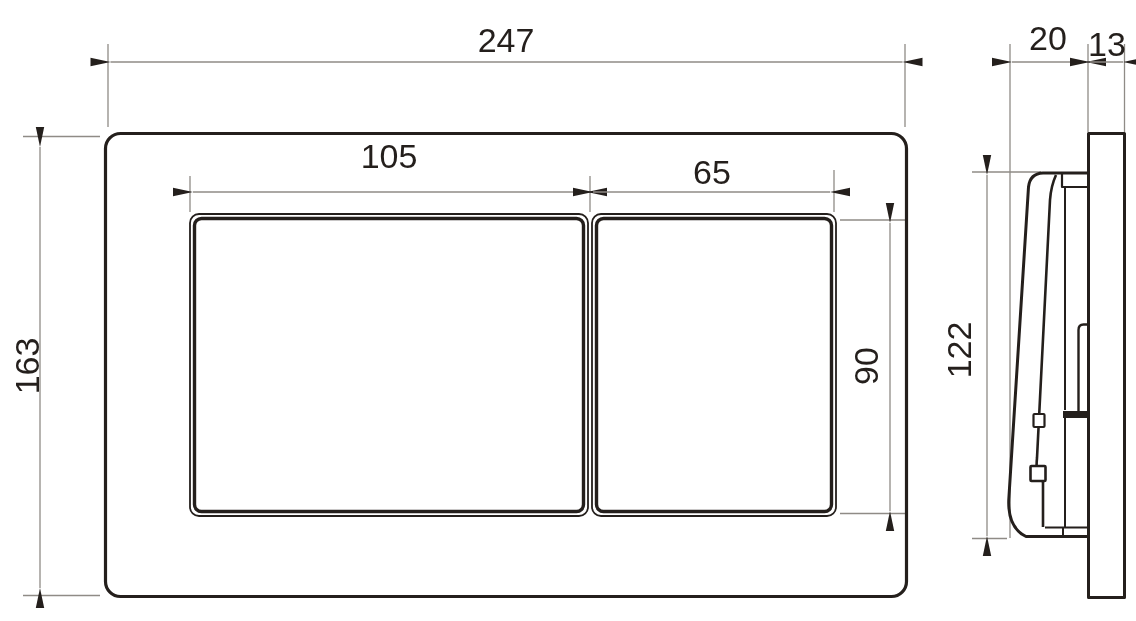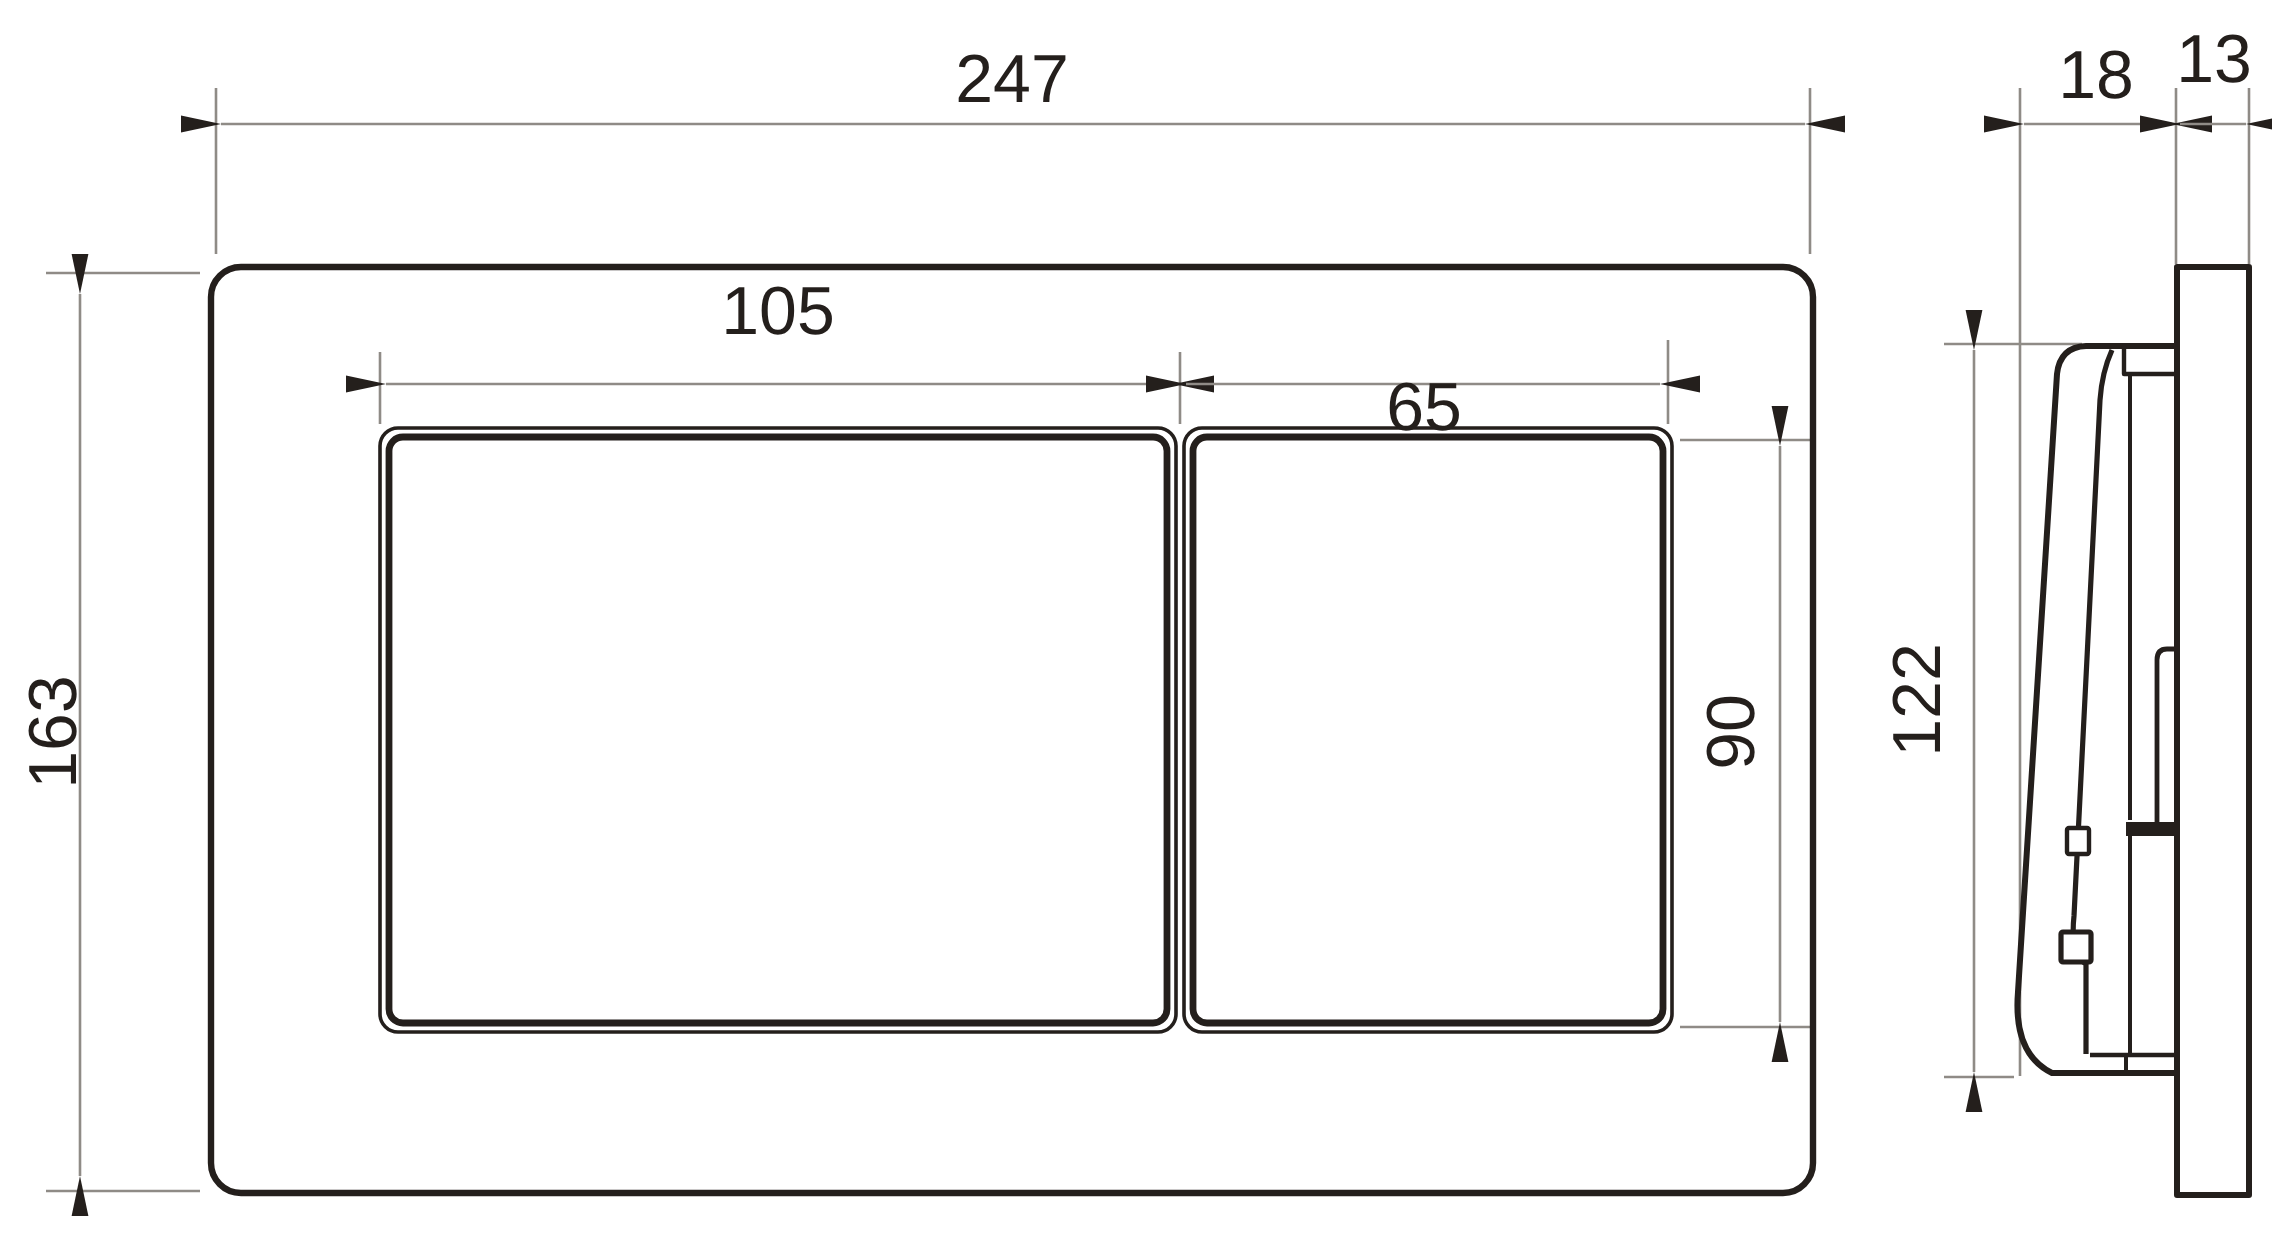--- a/index.html
+++ b/index.html
@@ -81,19 +81,19 @@
         <rect x="1030.5" y="466" width="15" height="15" rx="1" fill="#ffffff" stroke-width="2.6"></rect>
         <line x1="1045" y1="527.5" x2="1088" y2="527.5" stroke-width="2.2"></line>
         <line x1="1063" y1="527.5" x2="1063" y2="536.5" stroke-width="2"></line>
       </g>
     </g>
   </svg>
 
   <span class="dim-label" style="left:506px;top:40px;">247</span>
   <span class="dim-label v" style="left:27px;top:366px;">163</span>
   <span class="dim-label" style="left:389px;top:156px;">105</span>
-  <span class="dim-label" style="left:712px;top:172px;margin-top:32px;">65</span>
+  <span class="dim-label" style="left:712px;top:172px;">65</span>
   <span class="dim-label v" style="left:866px;top:366px;">90</span>
-  <span class="dim-label" style="left:1048px;top:38px;">18</span>
-  <span class="dim-label" style="left:1107px;top:30px;">13</span>
+  <span class="dim-label" style="left:1048px;top:38px;">20</span>
+  <span class="dim-label" style="left:1107px;top:44px;">13</span>
   <span class="dim-label v" style="left:959px;top:350px;">122</span>
 
 </div>
 
 </body></html>

